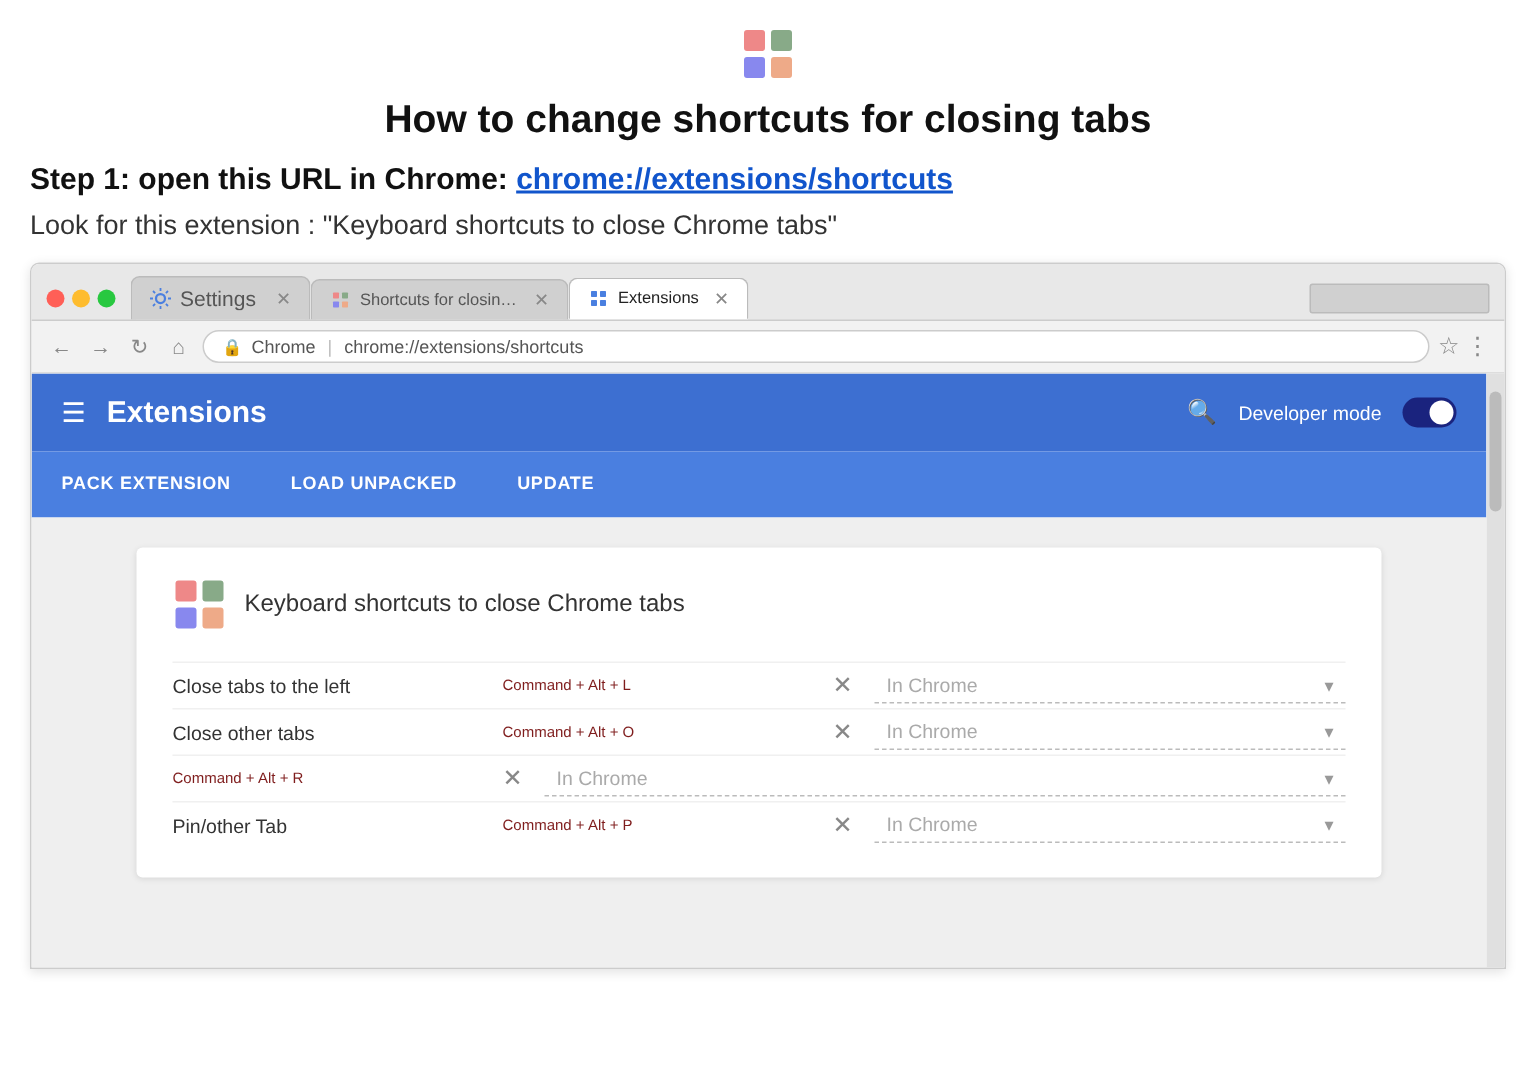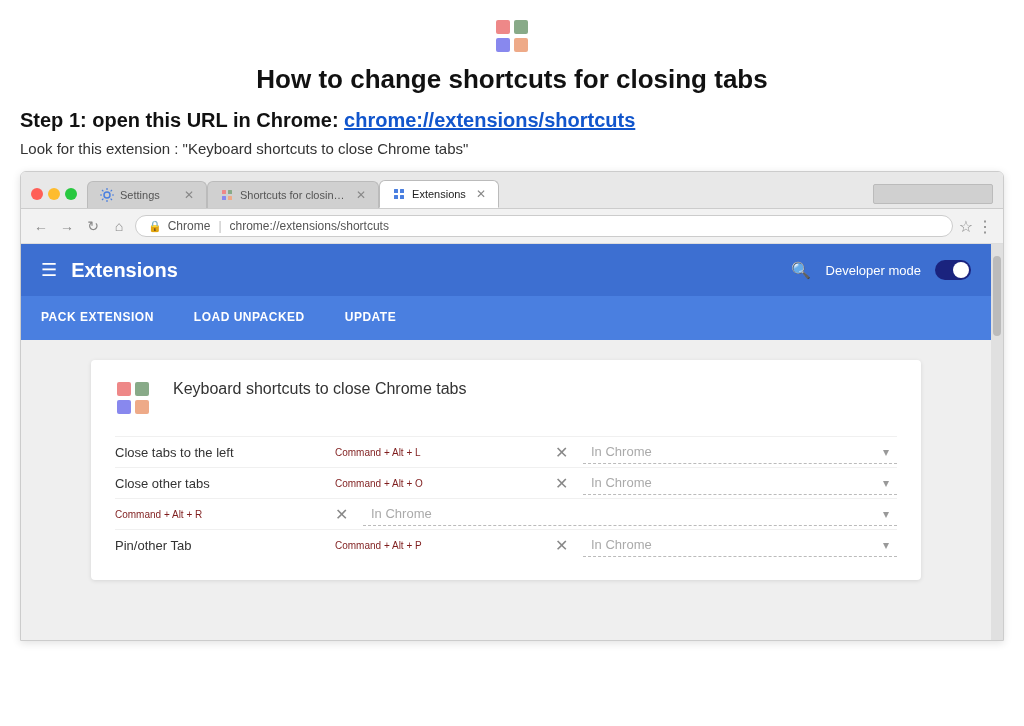--- a/index.html
+++ b/index.html
@@ -38,21 +38,21 @@
       color: #111;
     }
     .step1 a {
       color: #1155CC;
       text-decoration: underline;
       font-weight: bold;
     }
 
     
     .description {
-      font-size: 15px;
+      font-size: 18px;
       color: #333;
       margin-bottom: 14px;
     }
 
     
     .browser-mockup {
       border: 1px solid #ccc;
       border-radius: 6px 6px 0 0;
       overflow: hidden;
       width: 100%;
@@ -255,22 +255,22 @@
     .ext-card {
       background: #fff;
       border-radius: 4px;
       box-shadow: 0 1px 4px rgba(0,0,0,0.1);
       padding: 20px 24px;
       max-width: 830px;
       margin: 0 auto;
     }
     .ext-card-header {
       display: flex;
-      align-items: flex-start;
-      gap: 22px;
+      align-items: center;
+      gap: 12px;
       margin-bottom: 20px;
     }
     .ext-card-icon {
       width: 36px;
       height: 36px;
     }
     .ext-card-name {
       font-size: 16px;
       color: #333;
     }
@@ -370,21 +370,21 @@
       <div class="tl tl-yellow"></div>
       <div class="tl tl-green"></div>
     </div>
     <div class="browser-tabs">
 
       <div class="browser-tab">
         <svg class="tab-icon" viewBox="0 0 14 14" xmlns="http://www.w3.org/2000/svg">
           <circle cx="7" cy="7" r="3" fill="none" stroke="#4a7fe0" stroke-width="1.5"></circle>
           <path d="M7 0v2M7 12v2M0 7h2M12 7h2M2 2l1.4 1.4M10.6 10.6l1.4 1.4M2 12l1.4-1.4M10.6 3.4L12 2" stroke="#4a7fe0" stroke-width="1.2"></path>
         </svg>
-        <span style="font-size:11px;color:#555;overflow:hidden;text-overflow:ellipsis;">Settings</span>
+        <span style="font-size:14px;color:#555;overflow:hidden;text-overflow:ellipsis;">Settings</span>
         <span class="tab-close">✕</span>
       </div>
 
       <div class="browser-tab">
         <svg class="tab-icon" viewBox="0 0 14 14" xmlns="http://www.w3.org/2000/svg">
           <rect x="2" y="2" width="4" height="4" rx="0.5" fill="#e88"></rect>
           <rect x="8" y="2" width="4" height="4" rx="0.5" fill="#8a8"></rect>
           <rect x="2" y="8" width="4" height="4" rx="0.5" fill="#88e"></rect>
           <rect x="8" y="8" width="4" height="4" rx="0.5" fill="#ea8"></rect>
         </svg>

